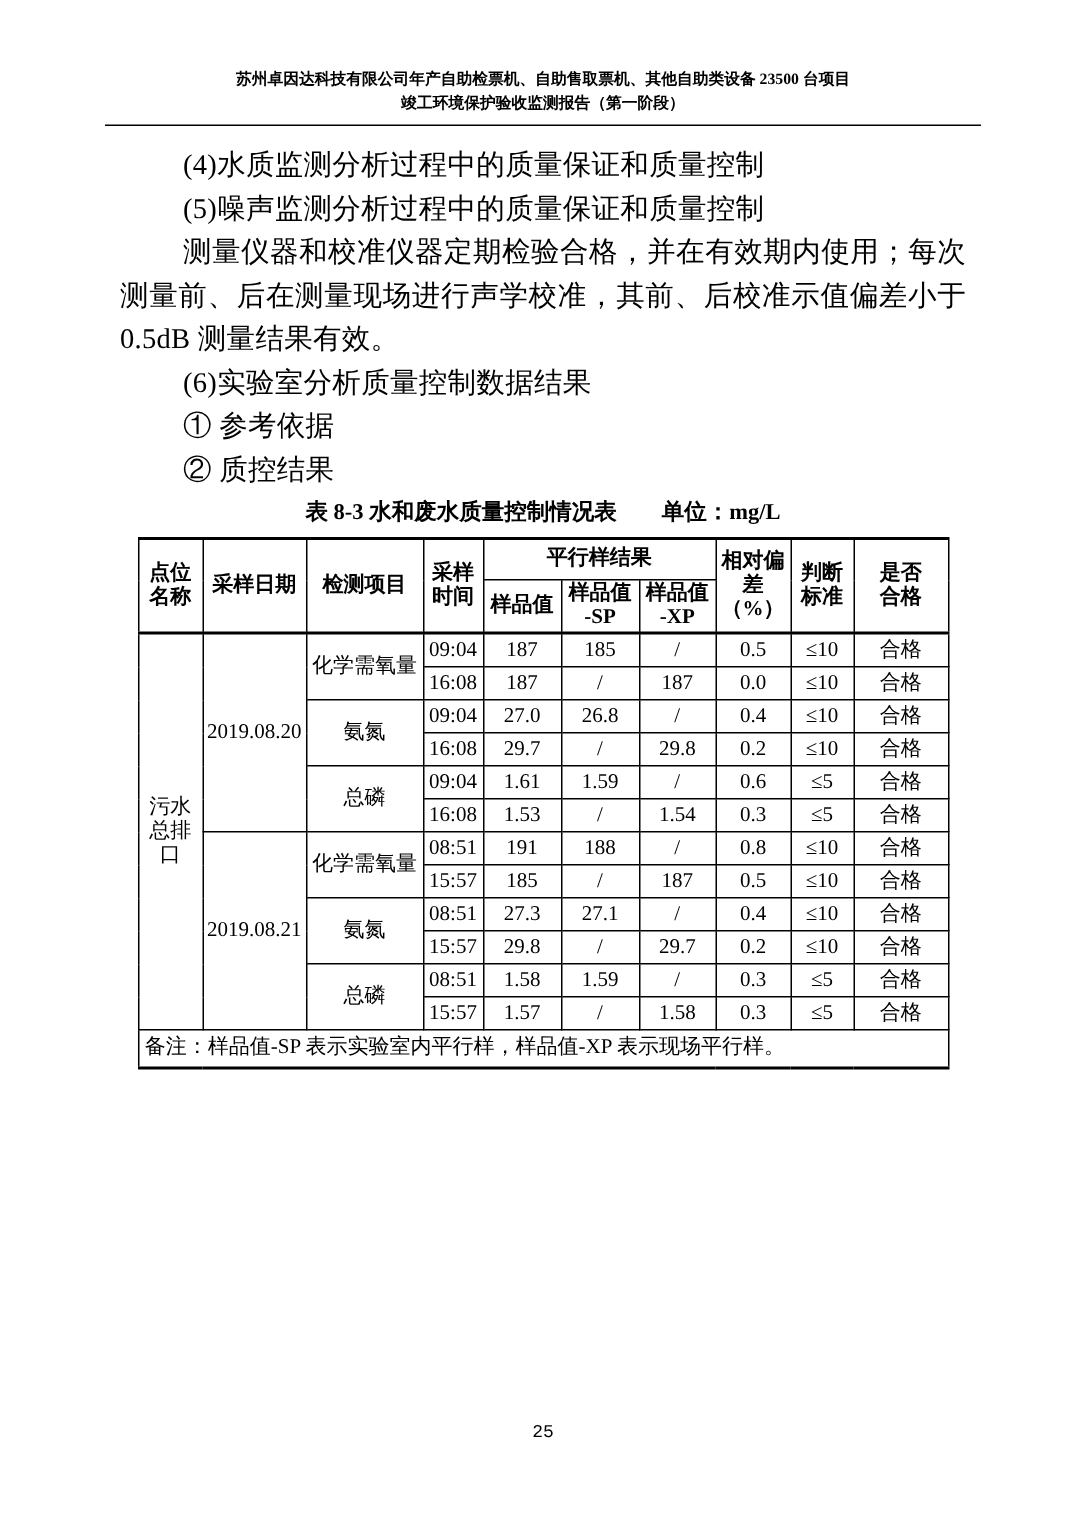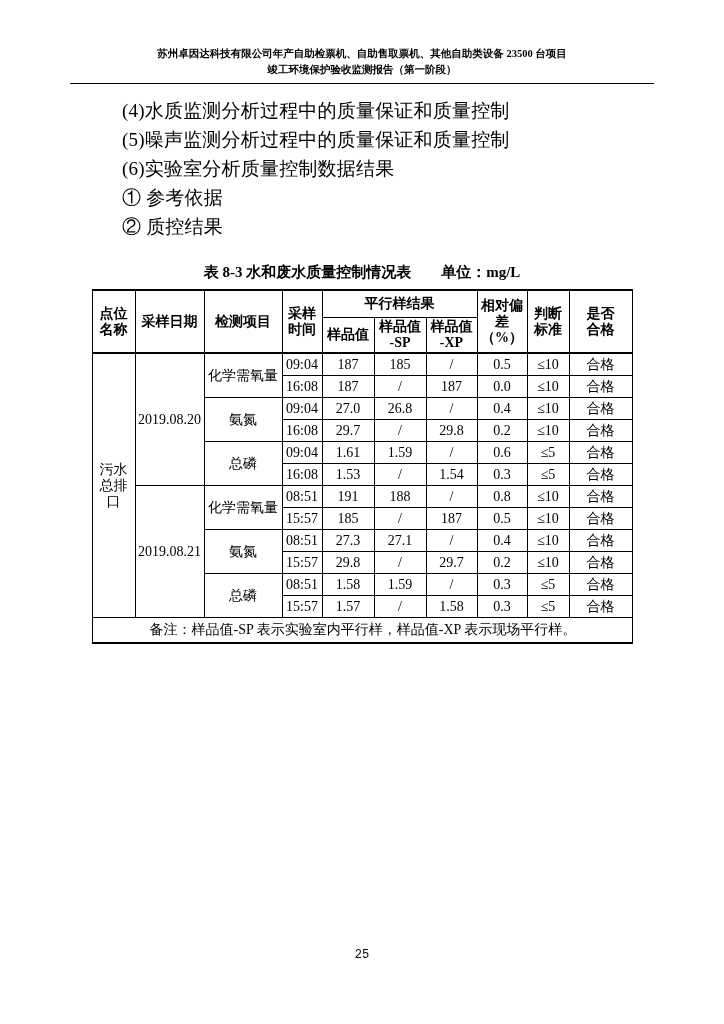--- a/index.html
+++ b/index.html
@@ -31,21 +31,21 @@
     line-height: 29px;
     text-align: justify;
     text-indent: 42px;
     letter-spacing: 0.2px;
     font-family: Liberation Serif, serif;
   }
   .table-title {
     text-align: center;
     font-weight: bold;
     font-size: 15px;
-    margin-top: 22px;
+    margin-top: 4px;
     margin-bottom: 7px;
   }
   .table-title .unit { margin-left: 30px; }
   table.qc-table {
     border-collapse: collapse;
     margin: 0 auto;
     width: 540px;
     table-layout: fixed;
     border: 1.5px solid #000;
     border-top-width: 2px;
@@ -60,21 +60,21 @@
     line-height: 16px;
     overflow: hidden;
   }
   .qc-table thead th { font-weight: bold; }
   .qc-table thead { border-bottom: 2.5px solid #000; }
   .qc-table thead tr.h1 th { height: 24px; }
   .qc-table thead tr.h2 th { height: 32px; }
   .qc-table tbody.rows td { height: 19px; }
   .pre { white-space: pre-line; }
   .qc-table td.note {
-    text-align: center;
+    text-align: left;
     height: 22px;
     padding-left: 4px;
     font-size: 14px;
   }
   .doc-footer {
     position: absolute;
     bottom: 62px; left: 0; right: 0;
     text-align: center;
     font-size: 12px;
     font-family: Liberation Mono, monospace;
@@ -86,20 +86,21 @@
 <div class="page">
 
   <header class="doc-header">
     <div>苏州卓因达科技有限公司年产自助检票机、自助售取票机、其他自助类设备 23500 台项目</div>
     <div>竣工环境保护验收监测报告（第一阶段）</div>
   </header>
 
   <main class="content">
     <p class="para">(4)水质监测分析过程中的质量保证和质量控制</p>
     <p class="para">(5)噪声监测分析过程中的质量保证和质量控制</p>
+    <p class="para">测量仪器和校准仪器定期检验合格，并在有效期内使用；每次测量前、后在测量现场进行声学校准，其前、后校准示值偏差小于 0.5dB 测量结果有效。</p>
     <p class="para">(6)实验室分析质量控制数据结果</p>
     <p class="para">① 参考依据</p>
     <p class="para">② 质控结果</p>
 
     <div class="table-title">
       <span>表 8-3  水和废水质量控制情况表</span><span class="unit">单位：mg/L</span>
     </div>
 
     <table class="qc-table">
       <colgroup>

